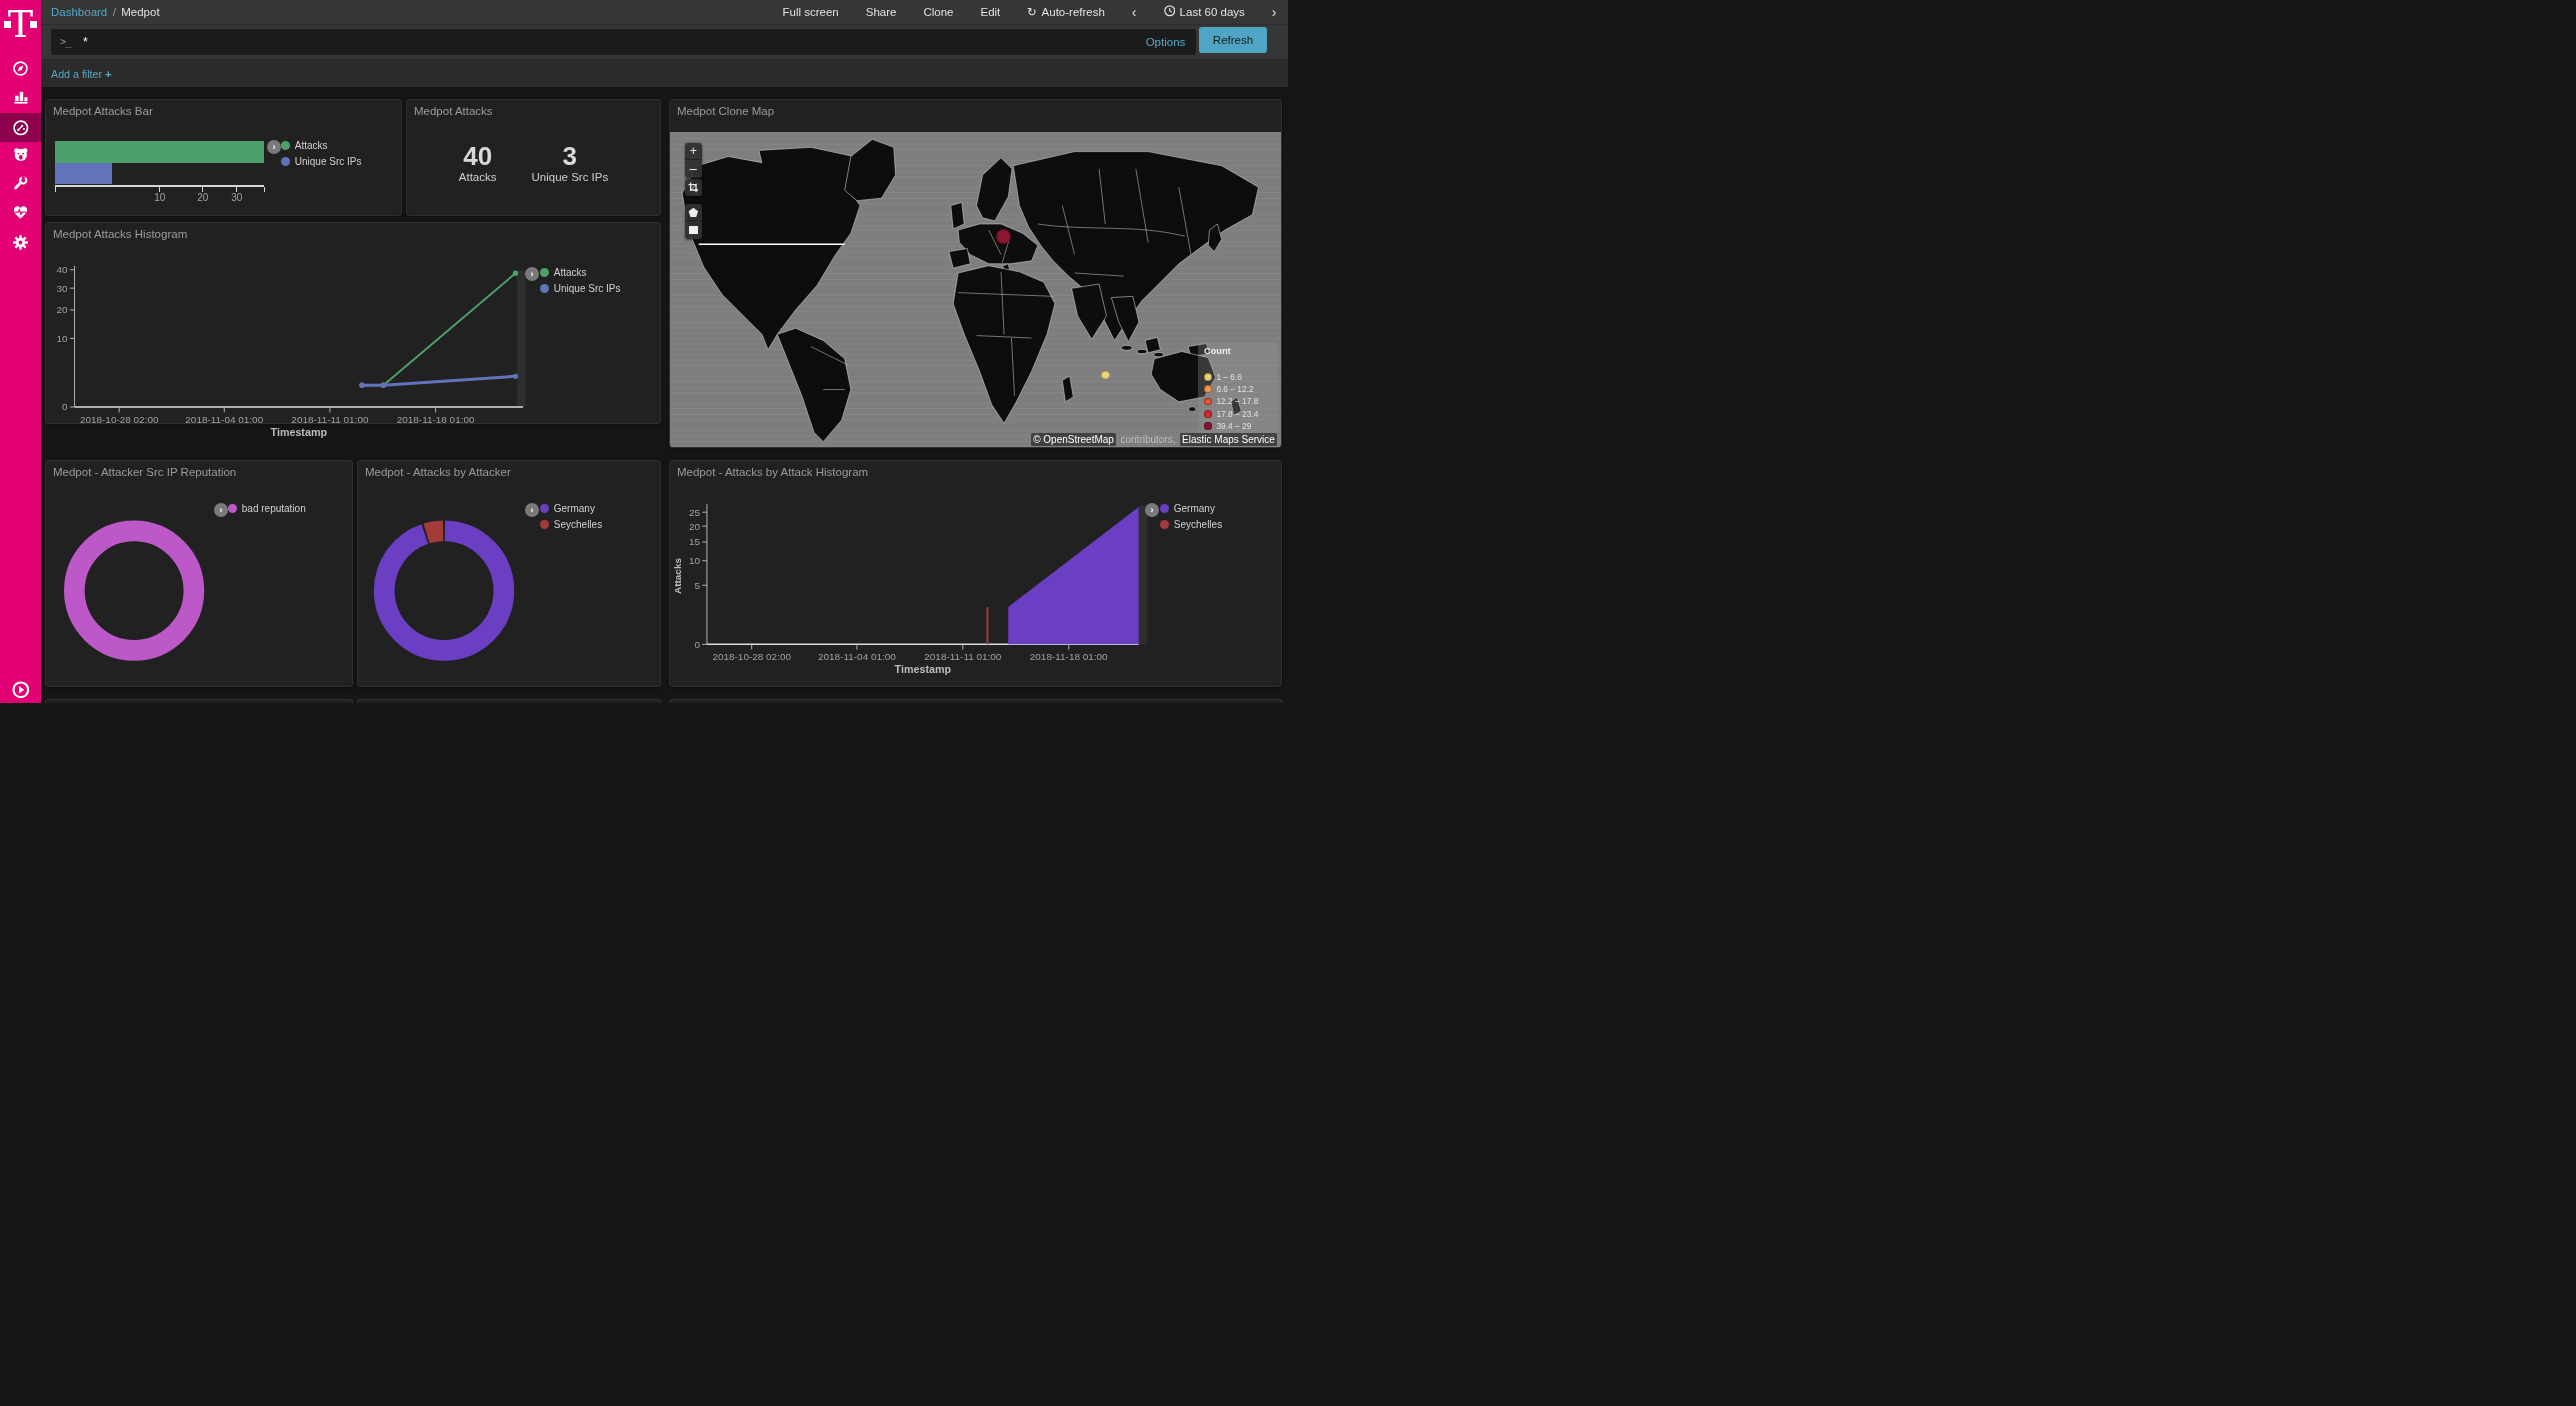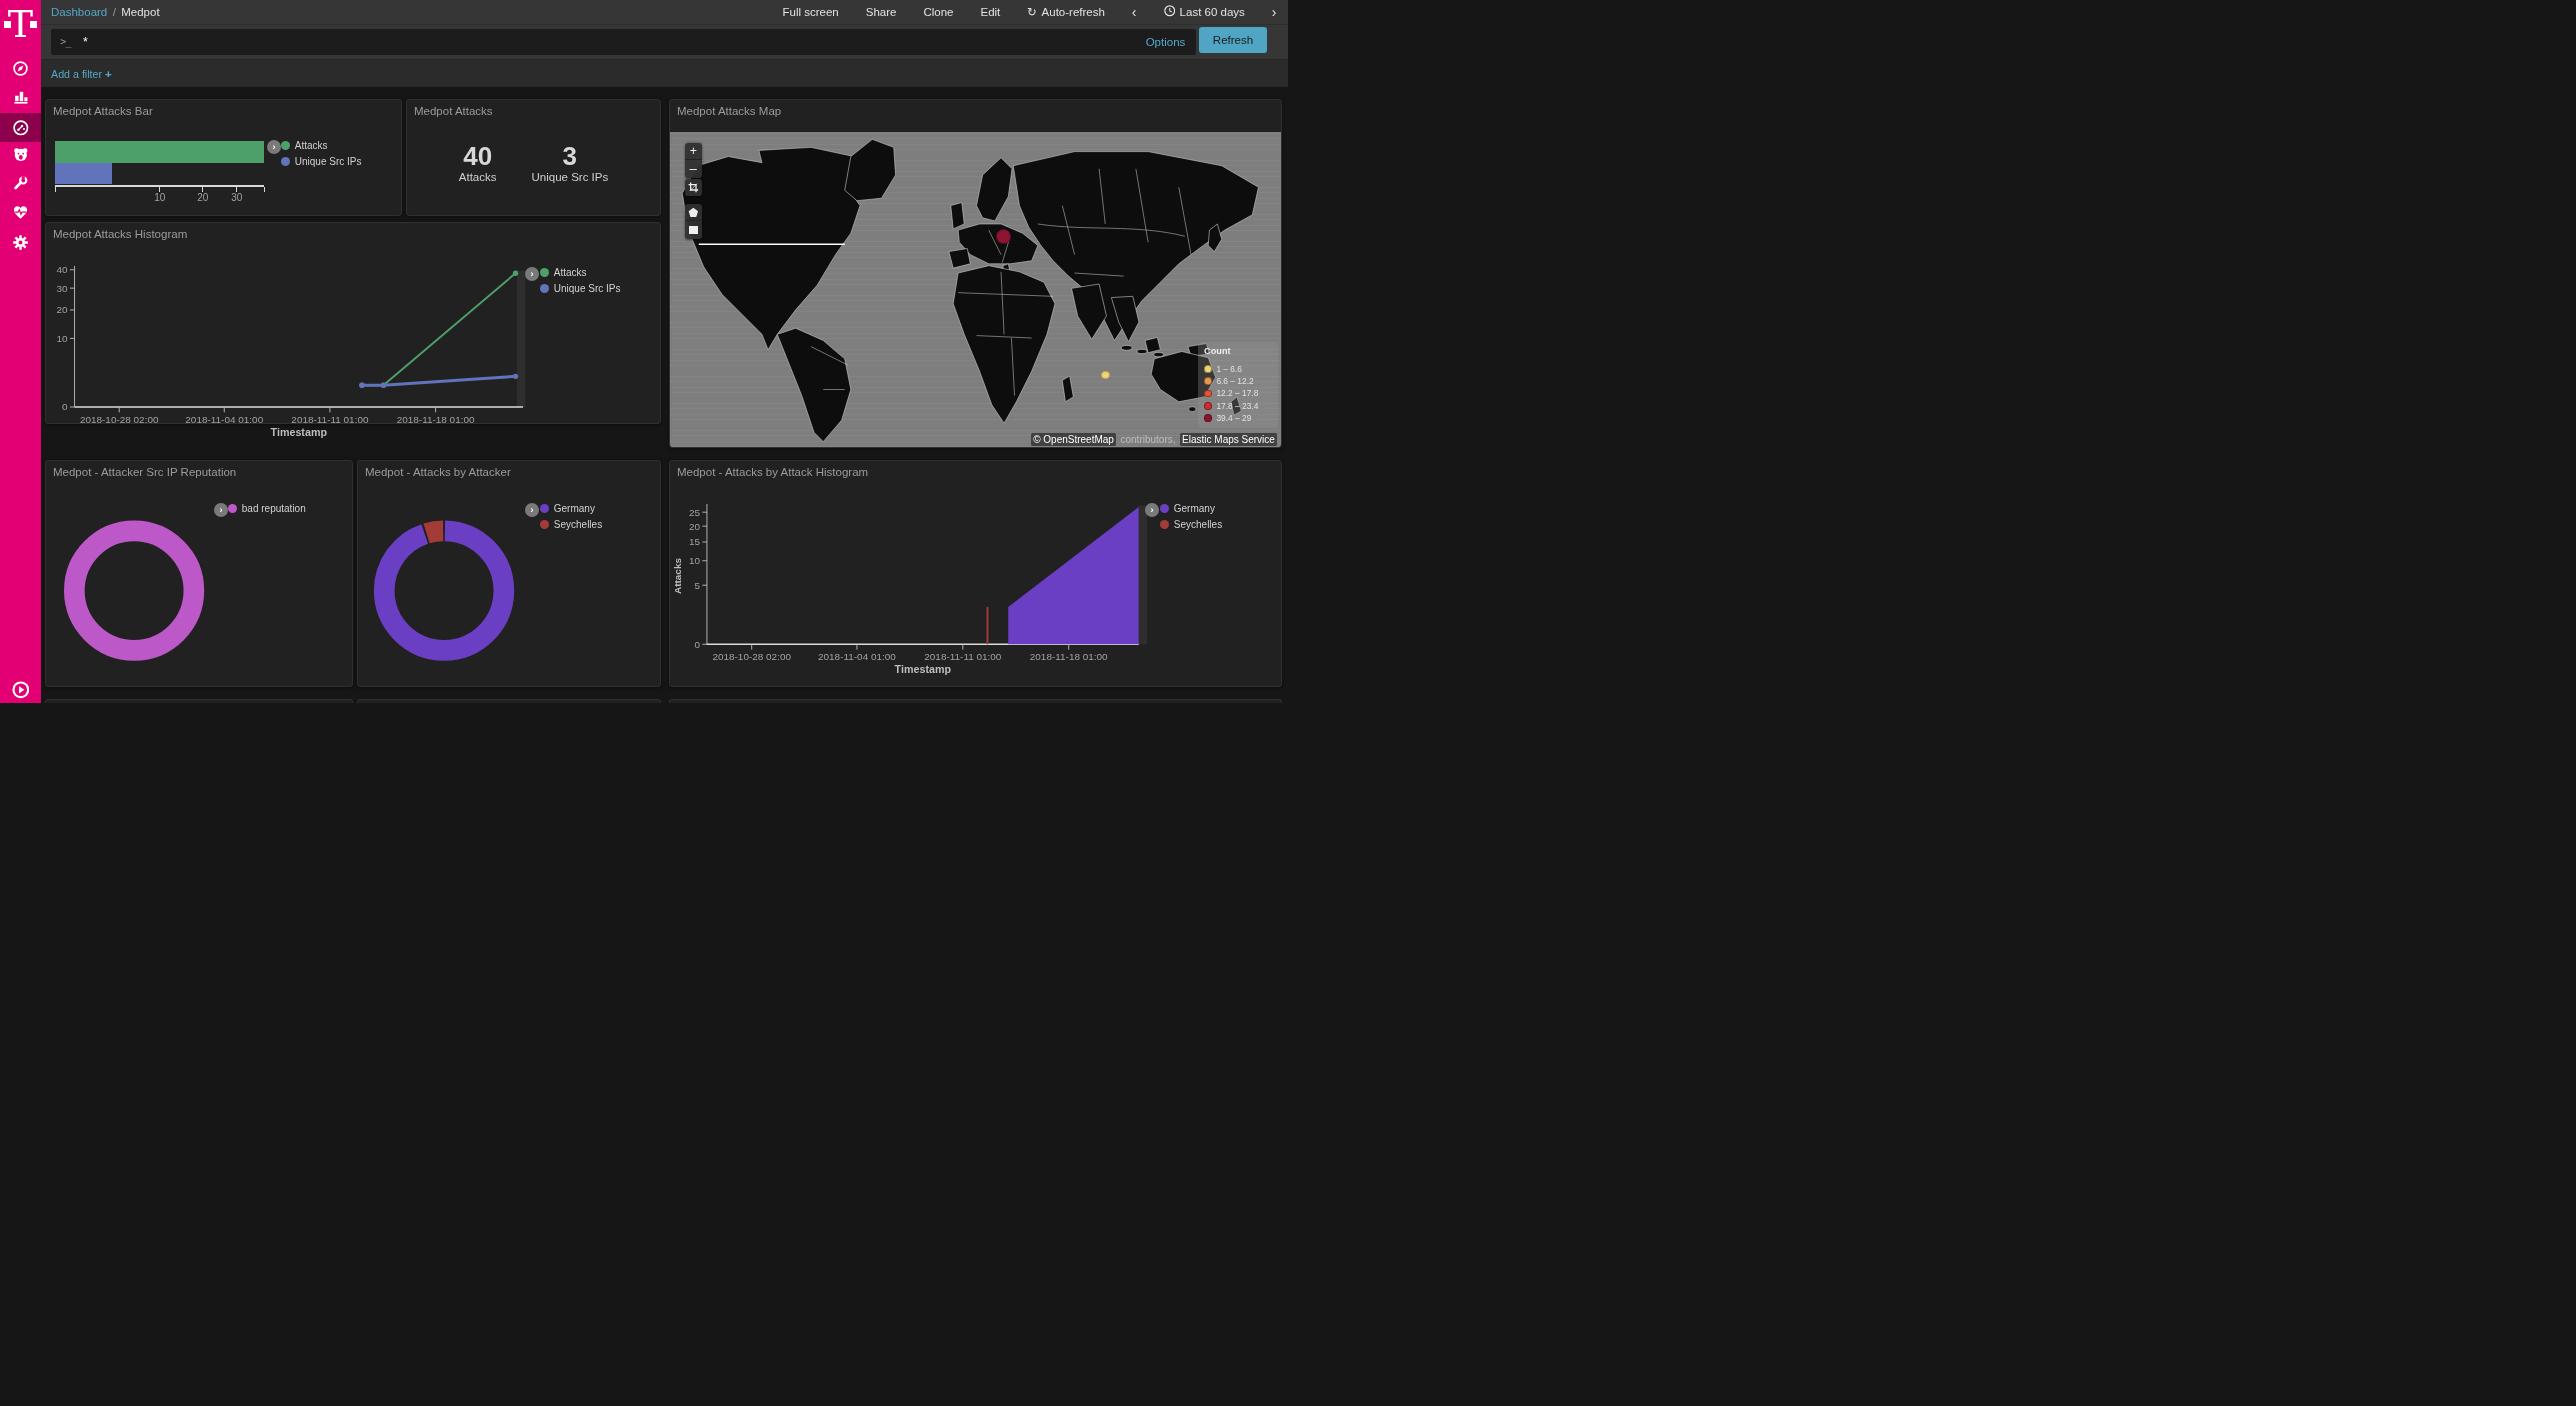--- a/index.html
+++ b/index.html
@@ -76,21 +76,21 @@
   .map-area > svg { position:absolute; inset:0; }
   .map-ctrls { position:absolute; left:14.6px; top:10.7px; }
   .map-group { position:absolute; left:0; border-radius:3.1px; overflow:hidden; box-shadow:0 0.8px 2.3px rgba(0,0,0,.5); }
   .map-btn { width:17.6px; height:17.6px; background:rgba(48,48,48,.95); color:#eee; font-size:12.3px;
     display:flex; align-items:center; justify-content:center; cursor:pointer; border-bottom:0.8px solid #222; }
   .map-btn:last-child { border-bottom:none; }
   .map-btn .sq { width:8.4px; height:8.4px; background:#eee; display:block; }
   .map-dot { position:absolute; border-radius:50%; }
   .map-legend { position:absolute; left:528px; top:210px; width:80px; background:rgba(150,150,150,.32);
     border-radius:4.6px; padding:3.8px 6.1px 3.1px; }
-  .map-legend .t { font-size:9.2px; font-weight:700; color:#ececec; margin-bottom:8px; }
+  .map-legend .t { font-size:9.2px; font-weight:700; color:#ececec; margin-bottom:16px; }
   .ml-row { display:flex; align-items:center; gap:4.6px; margin-bottom:2.3px; font-size:8.4px; color:#e2e2e2; }
   .ml-dot { width:7.7px; height:7.7px; border-radius:50%; flex:none; border:1.2px solid rgba(0,0,0,.35); }
   .map-attr { position:absolute; right:3.8px; bottom:2.3px; font-size:10px; color:#cccccc; white-space:nowrap; }
   .map-attr .chip { background:rgba(45,45,45,.75); color:#fff; padding:0.8px 2.3px; border-radius:1.5px; }
   .map-attr .mid { color:#bdbdbd; padding:0 1.5px; }
   svg text { font-family:"Liberation Sans",sans-serif; }
 </style>
 </head>
 <body>
 
@@ -268,21 +268,21 @@
       <div class="metric-lab">Attacks</div>
     </div>
     <div>
       <div class="metric-val">3</div>
       <div class="metric-lab">Unique Src IPs</div>
     </div>
   </div>
 </div>
 
 <div class="panel" id="p-map">
-  <h3>Medpot Attacks Map</h3>
+  <h3>Medpot Clone Map</h3>
   <div class="map-area">
     <svg width="613" height="317" viewBox="0 0 1000 517" preserveAspectRatio="none">
       <g fill="#0d0d0d" stroke="#c9c9c9" stroke-width="1">
         <path d="M20,100 L45,55 L95,40 L150,50 L145,30 L230,25 L300,40 L320,70 L292,95 L310,120 L295,165 L270,200 L240,250 L205,290 L175,330 L160,355 L150,330 L120,300 L85,265 L55,220 L30,160 Z"></path>
         <path d="M285,95 L295,40 L330,12 L365,25 L368,70 L345,108 L305,112 Z"></path>
         <path d="M175,330 L205,320 L250,340 L285,370 L295,420 L280,470 L250,505 L235,490 L215,430 L195,380 Z"></path>
         <path d="M458,120 L476,115 L480,150 L462,158 Z"></path>
         <path d="M500,120 L510,70 L540,42 L558,60 L552,105 L530,145 L510,140 Z"></path>
         <path d="M470,160 L505,150 L540,150 L575,165 L600,185 L590,210 L555,215 L520,215 L490,200 L472,180 Z"></path>
         <path d="M455,195 L485,190 L490,215 L462,222 Z"></path>

